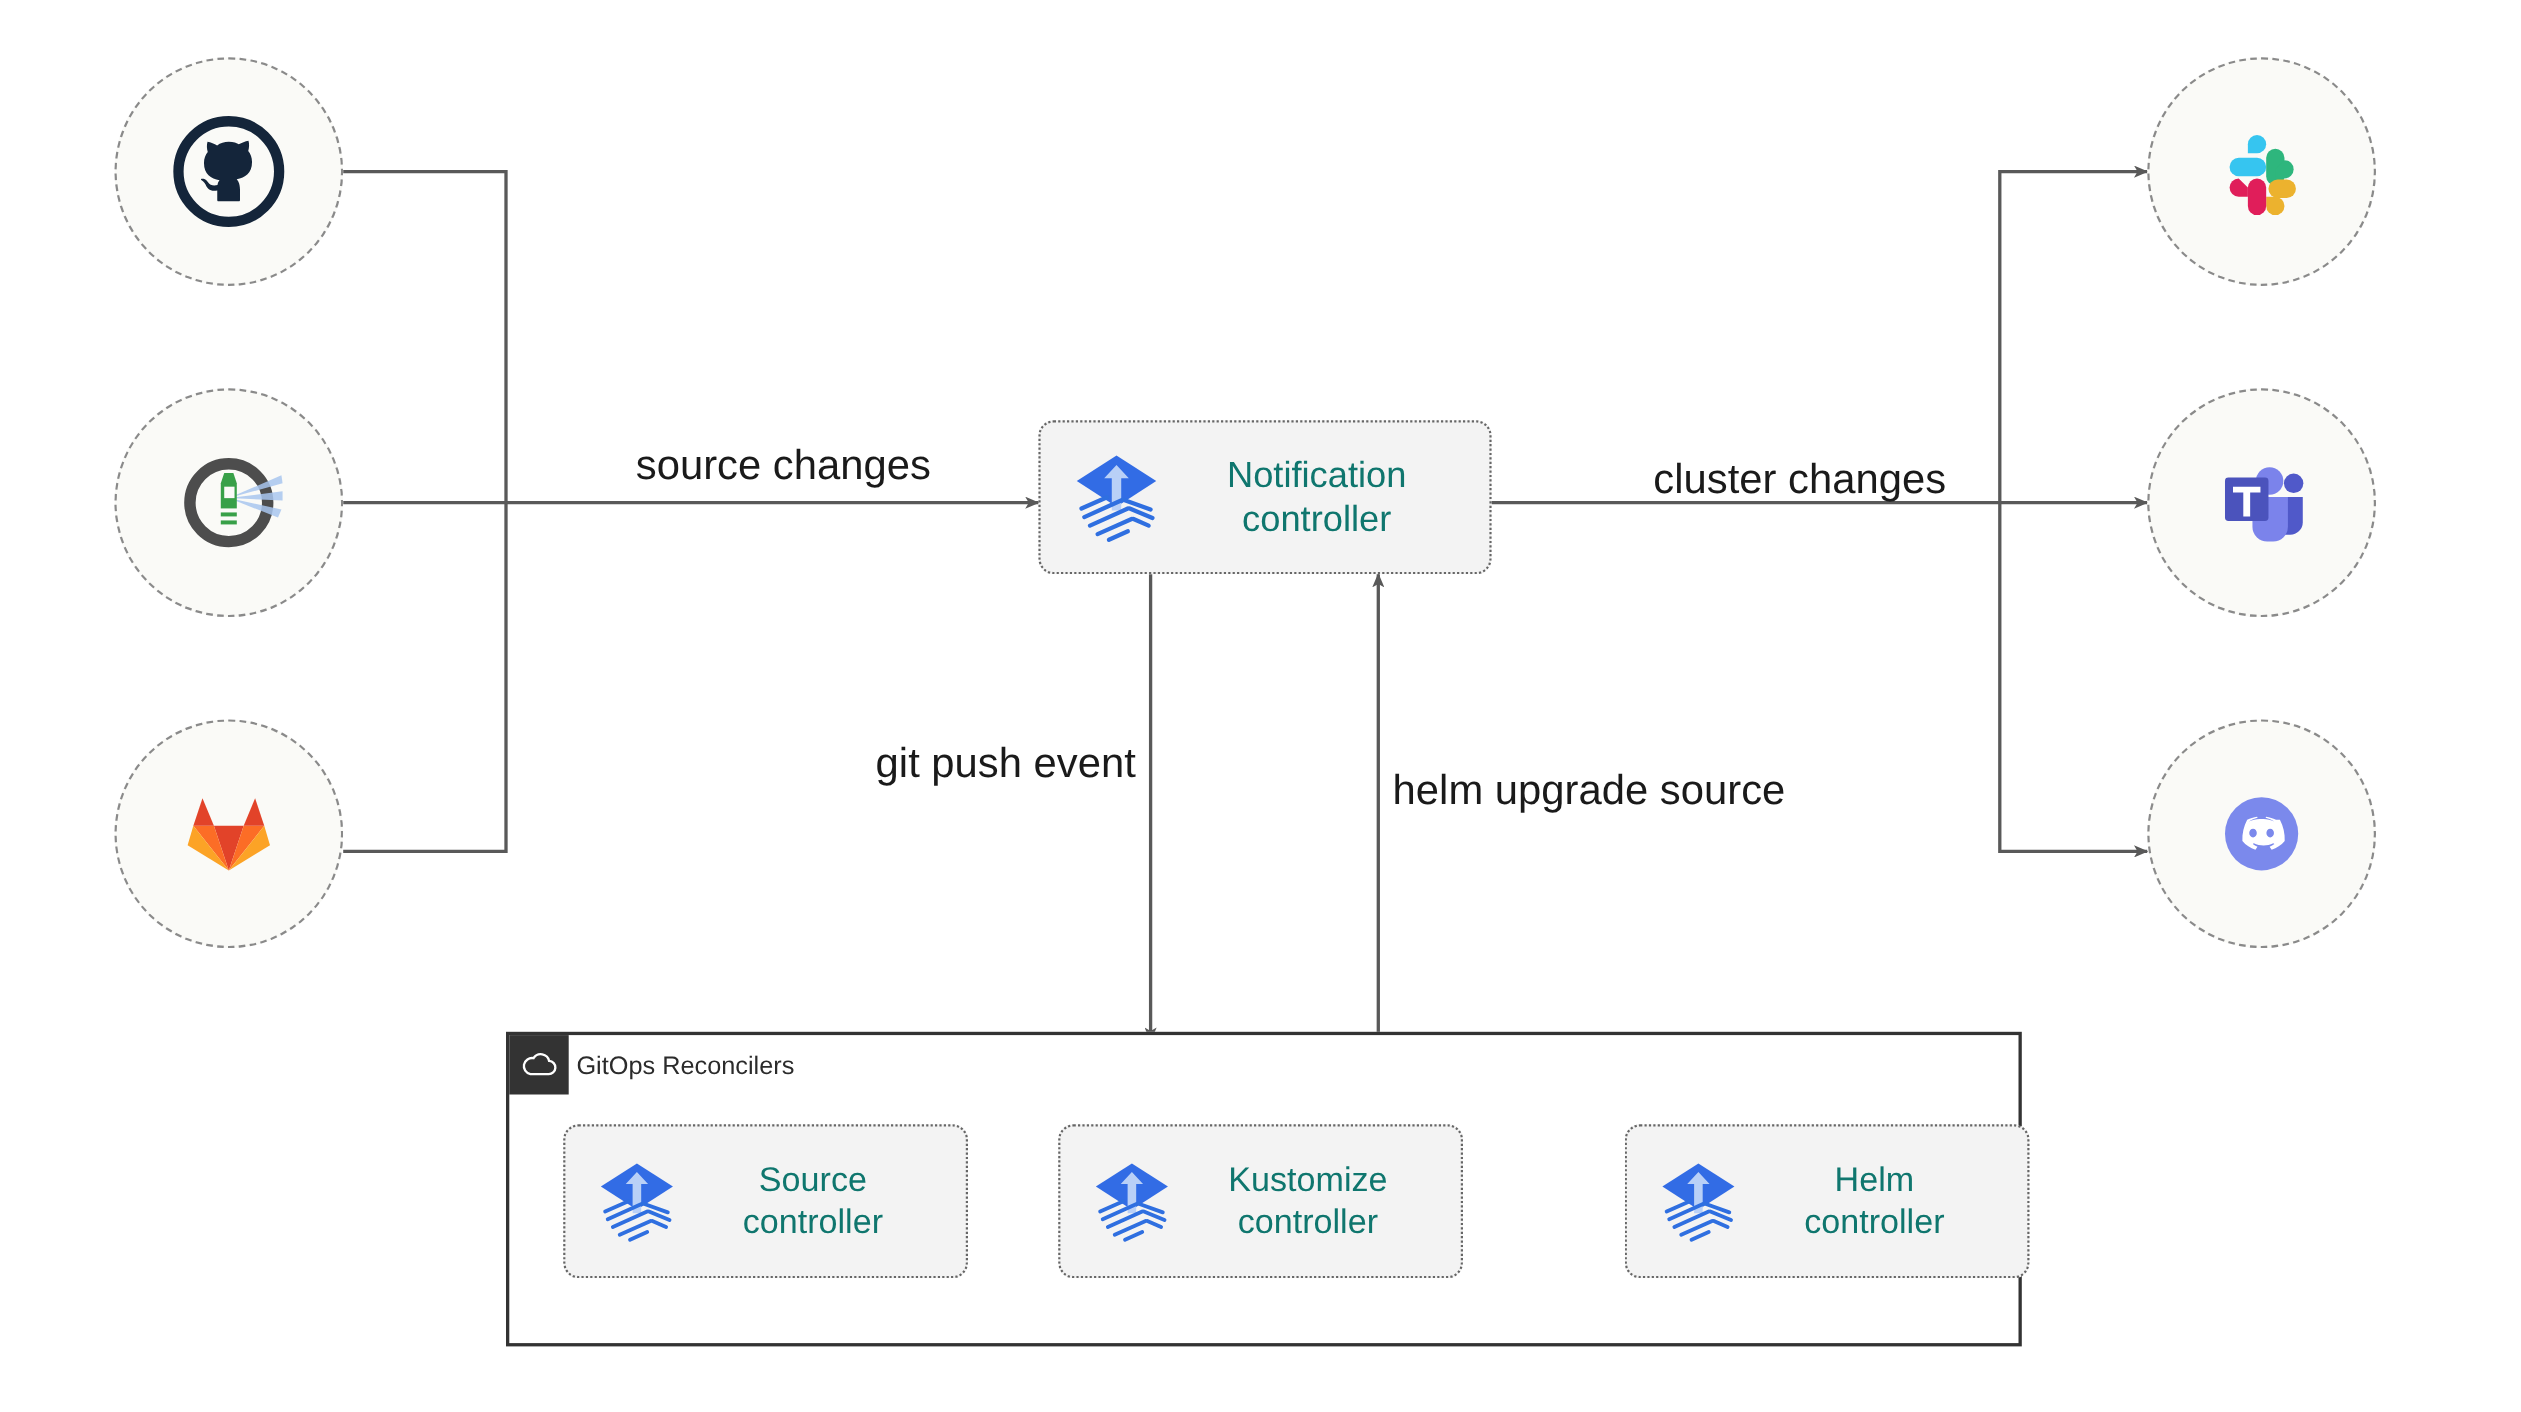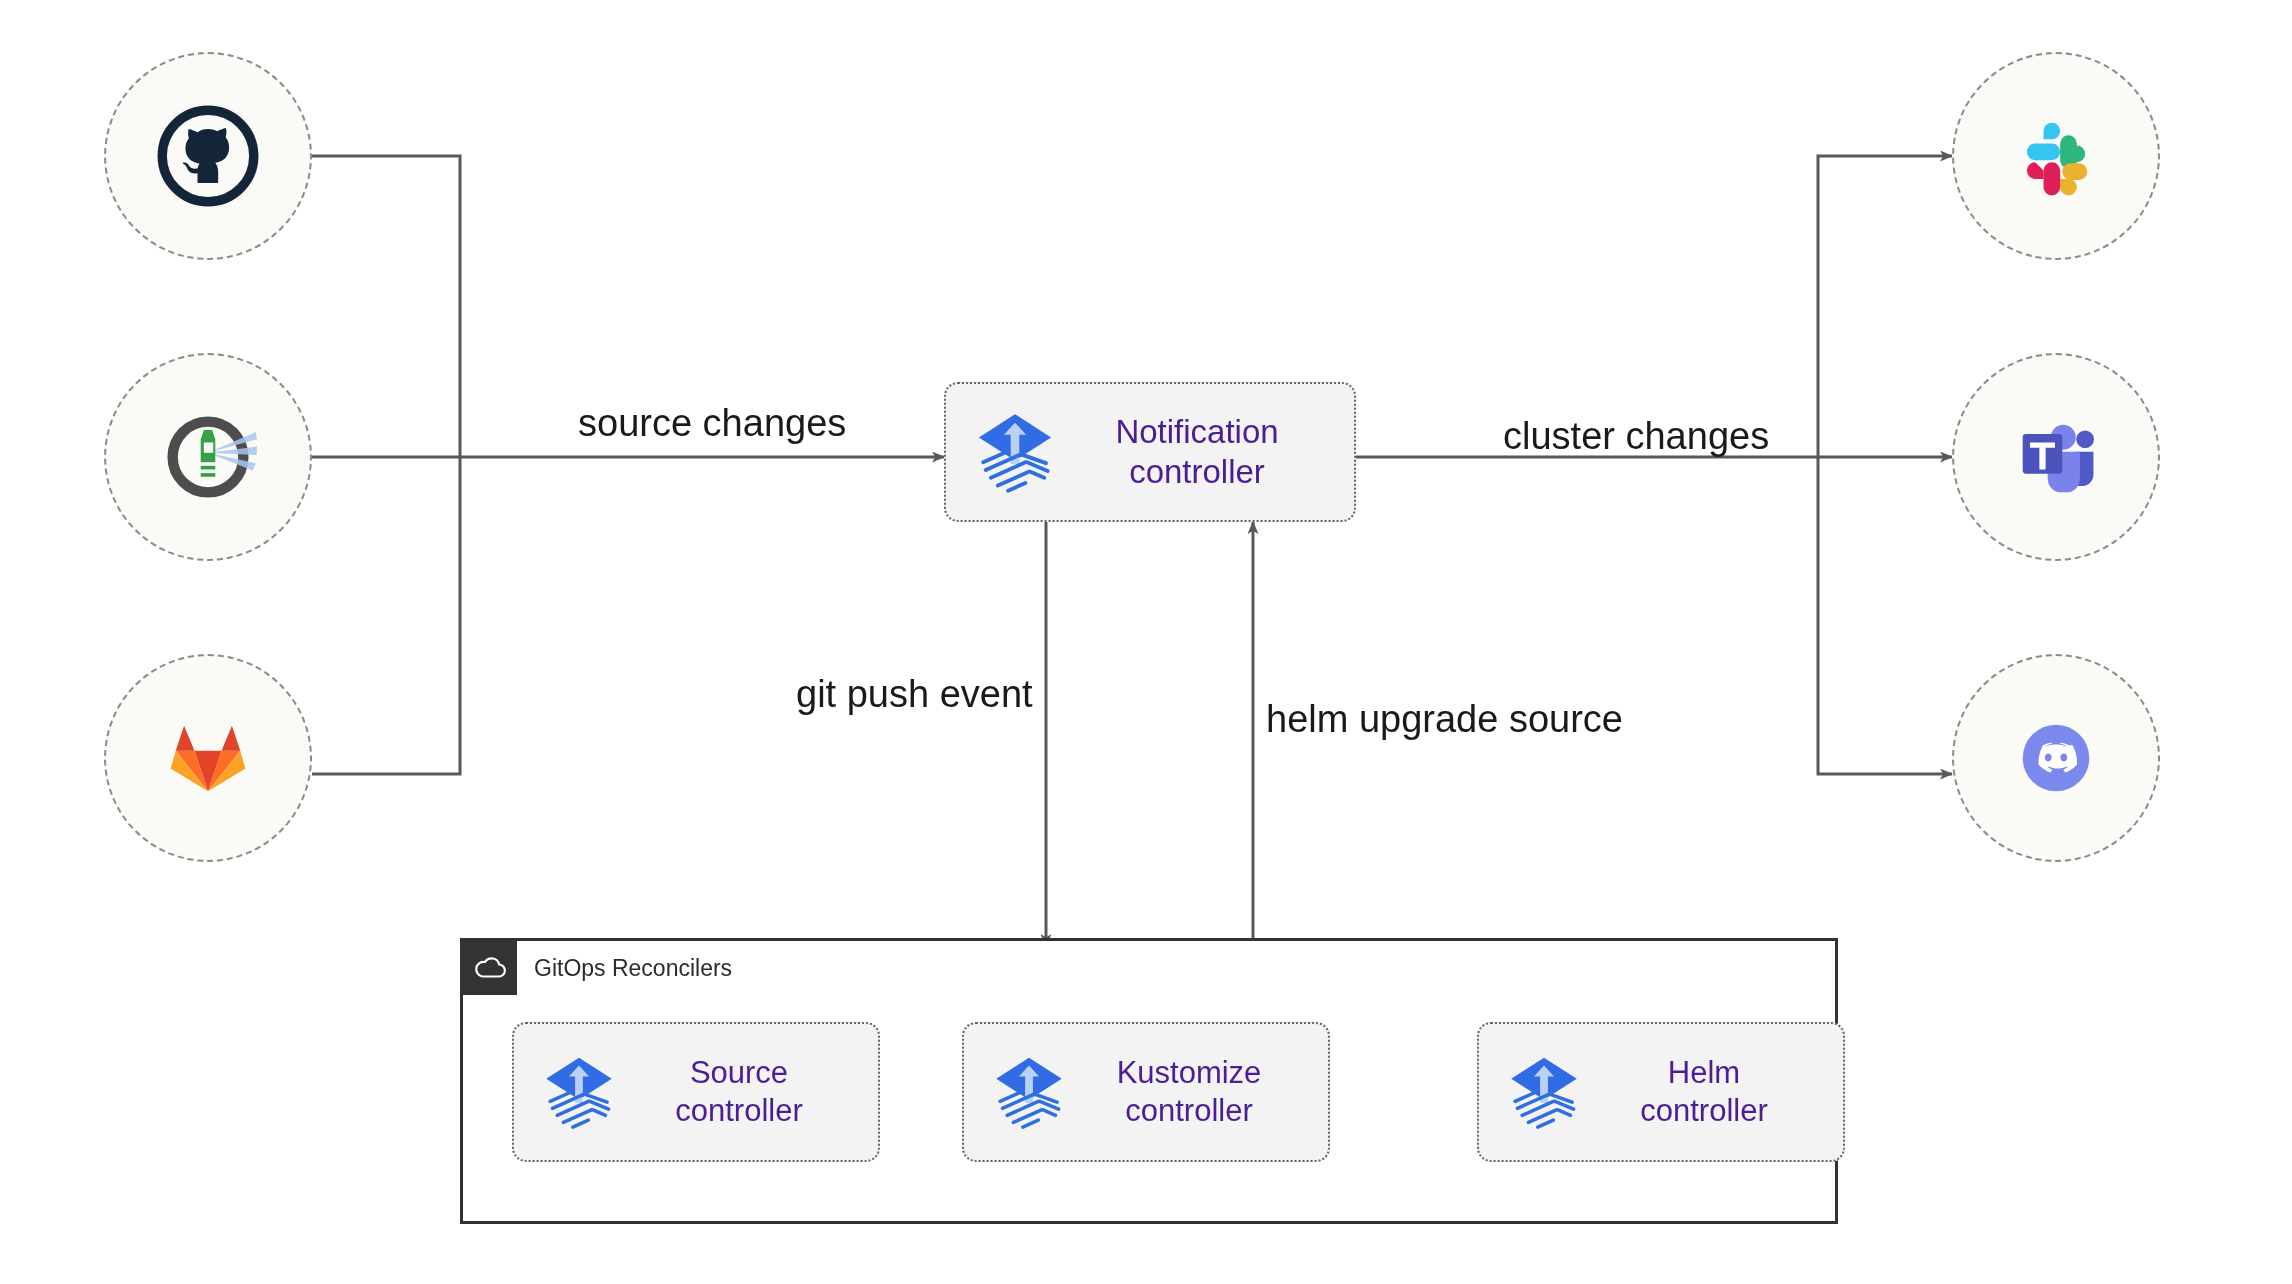--- a/index.html
+++ b/index.html
@@ -60,21 +60,21 @@
   .card .flux {
     width: 78px;
     height: 78px;
     flex: 0 0 auto;
   }
   .card .card-label {
     flex: 1 1 auto;
     text-align: center;
     font-size: 31px;
     line-height: 1.22;
-    color: #4c1d95;
+    color: #0f766e;
     padding-right: 18px;
     white-space: pre-line;
   }
   #card-notification {
     left: 944px;
     top: 382px;
     width: 412px;
     height: 140px;
   }
   #card-notification .flux { width: 86px; height: 86px; }
@@ -105,21 +105,21 @@
     background: #333333;
     display: flex;
     align-items: center;
     justify-content: center;
     flex: 0 0 auto;
   }
   #group-badge svg { width: 34px; height: 34px; display: block; }
   #group-title {
     font-size: 23px;
     color: #2b2b2b;
-    padding-left: 17px;
+    padding-left: 7px;
     white-space: nowrap;
   }
   #card-source    { left: 512px; top: 1022px; width: 368px; height: 140px; }
   #card-kustomize { left: 962px; top: 1022px; width: 368px; height: 140px; }
   #card-helm      { left: 1477px; top: 1022px; width: 368px; height: 140px; }
 
   
   .edge-label {
     position: absolute;
     font-size: 38px;

